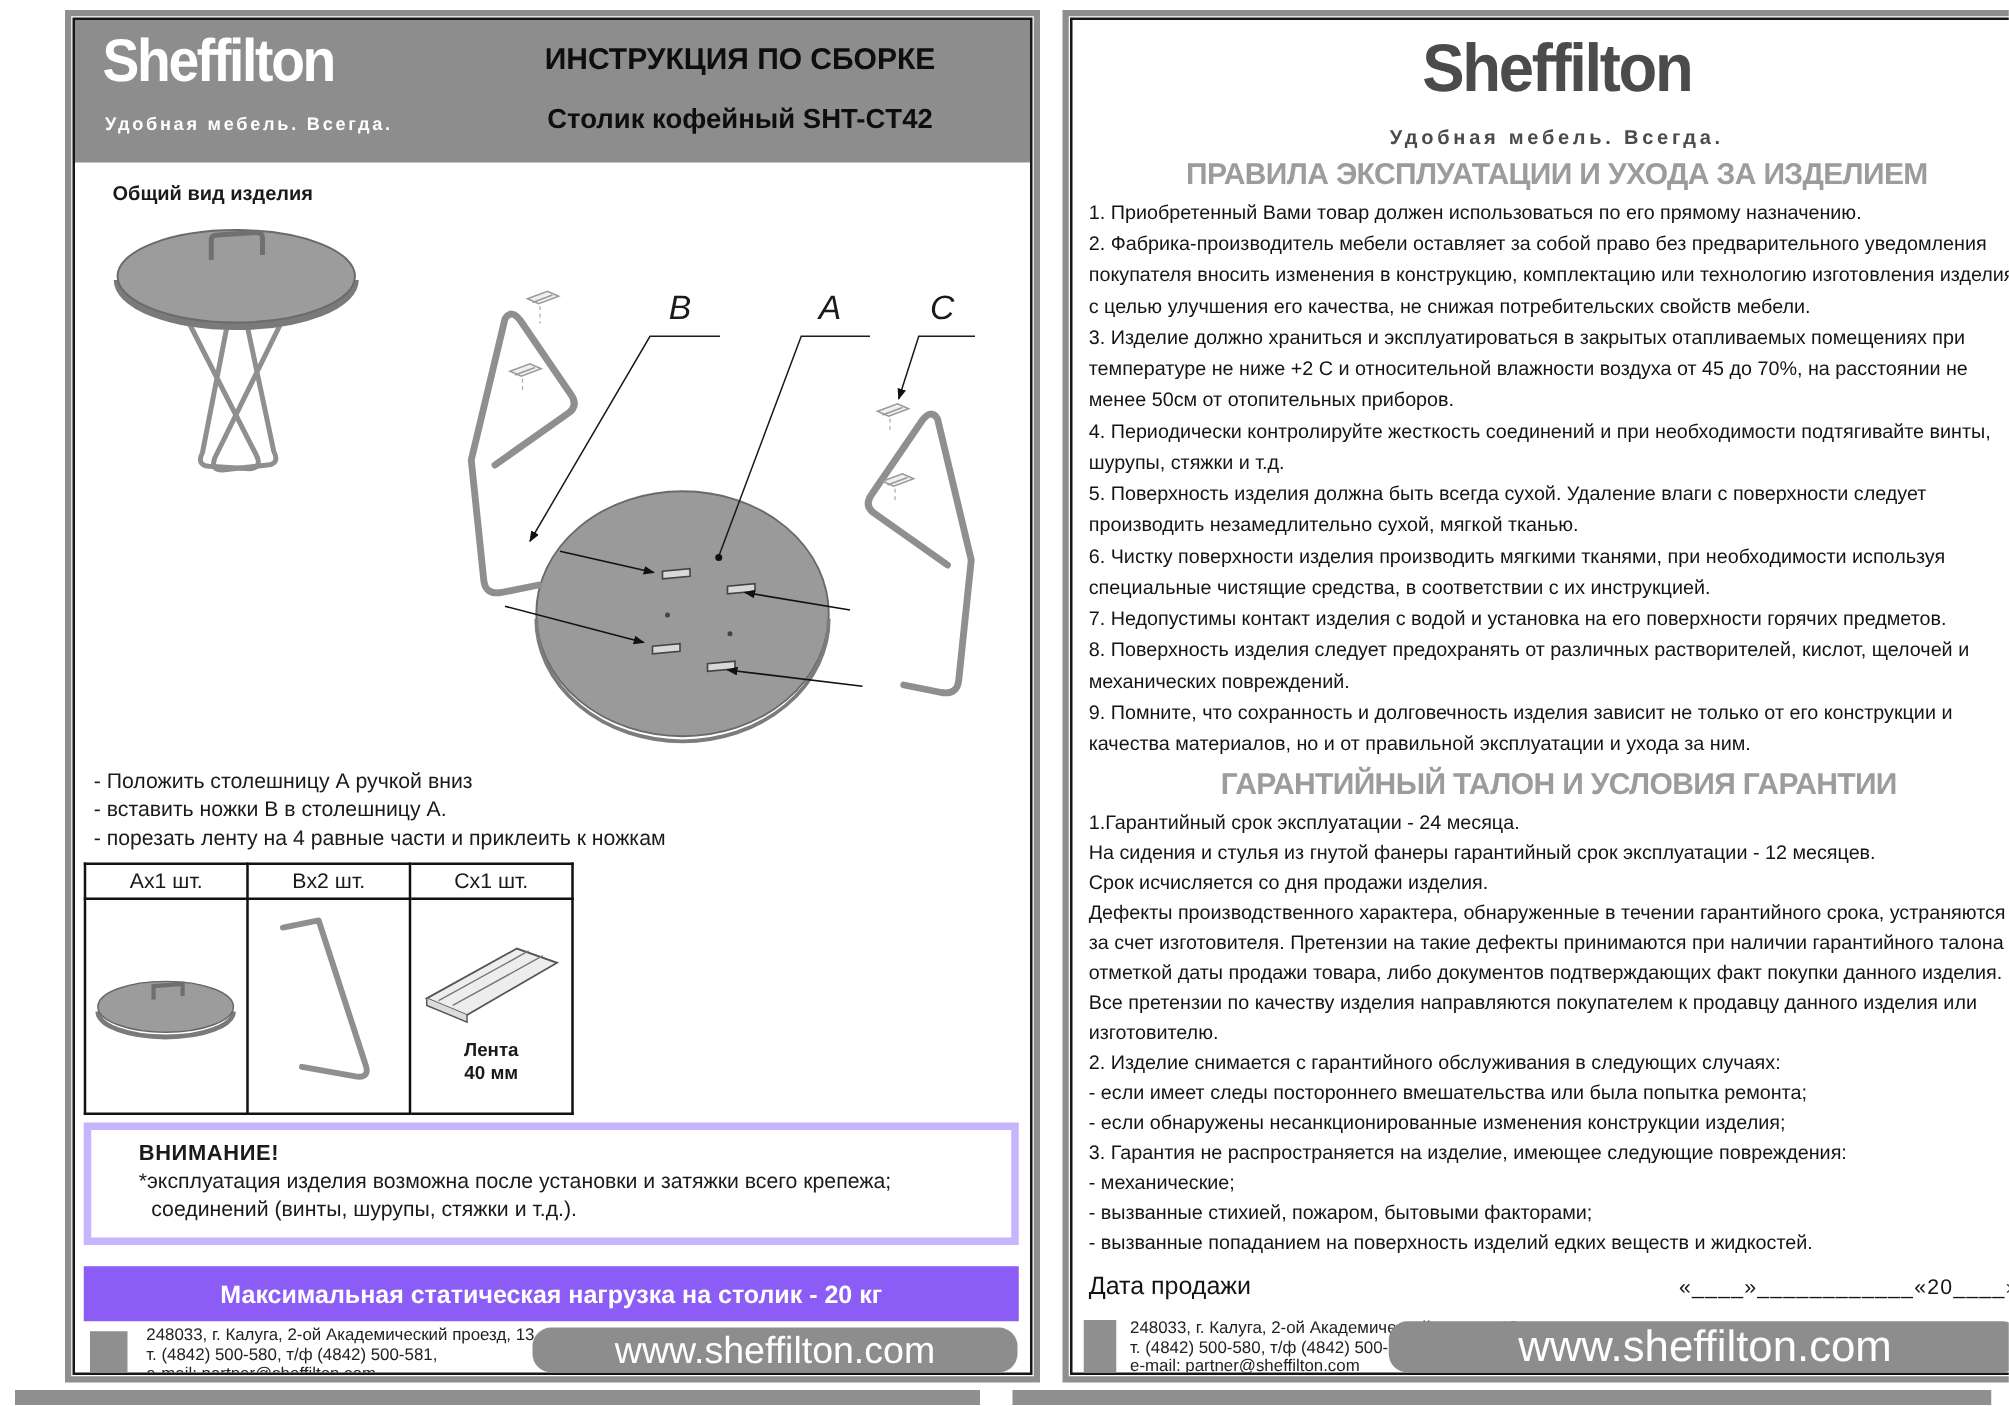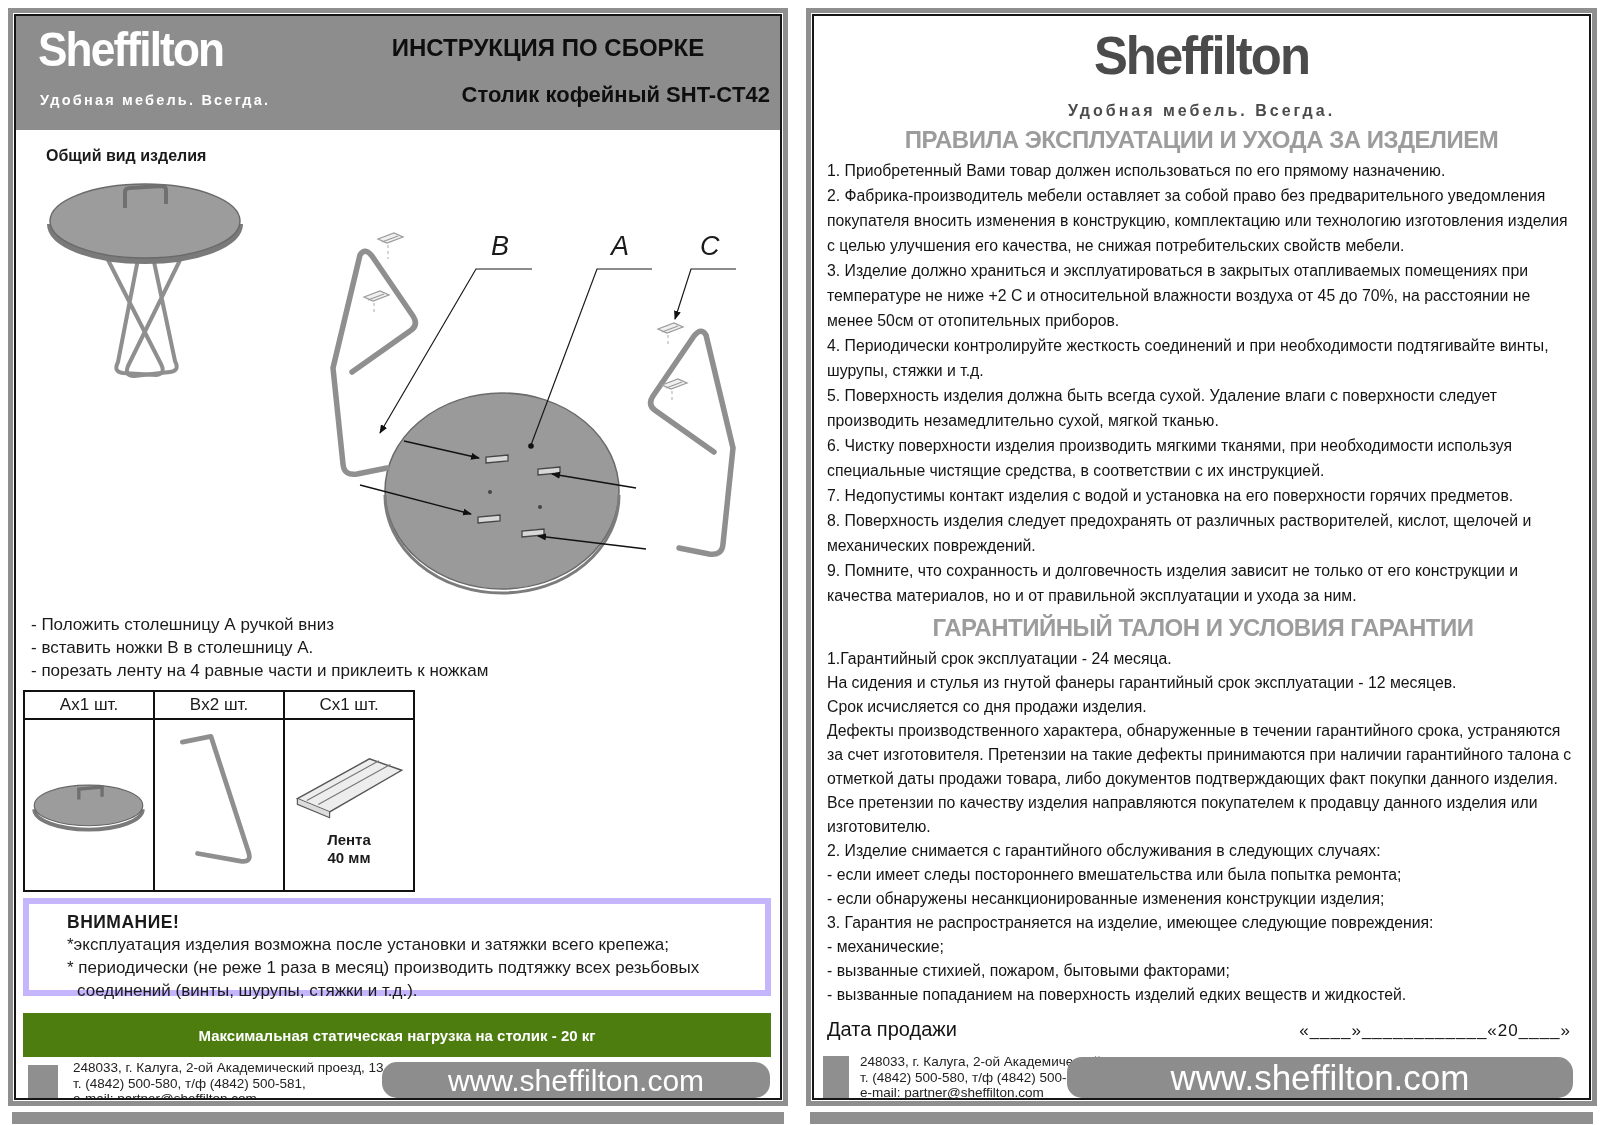--- a/index.html
+++ b/index.html
@@ -1,45 +1,45 @@
 <!DOCTYPE html>
 <html><head>
 <meta charset="utf-8">
 <style>
   html,body{margin:0;padding:0;}
   body{
     width:1607px;height:1125px;position:relative;background:#ffffff;
     font-family:"Liberation Sans", sans-serif;color:#1a1a1a;overflow:hidden;
   }
-  .frame{position:absolute;border:5px solid #8f8f8f;background:#fff;box-sizing:border-box;}
+  .frame{position:absolute;border:5px solid #8f8f8f;background:#fff;box-sizing:border-box;margin-left:44px;}
   .frame-inner{position:absolute;inset:1px;border:2px solid #161616;overflow:hidden;background:#fff;}
   .page-shadow{position:absolute;height:12px;background:#8f8f8f;top:1112px;}
   .abs{position:absolute;}
 
   
   .band{left:0;top:0;width:764px;height:114px;background:#8d8d8d;}
   .logo{font-weight:bold;letter-spacing:-2px;transform:scaleX(.92);transform-origin:left top;white-space:nowrap;}
   .logo-left{left:22px;top:6px;font-size:48px;color:#fff;}
   .tagline{font-weight:bold;white-space:nowrap;}
   .tagline-left{left:24px;top:76px;font-size:14.5px;color:#fff;letter-spacing:2.2px;}
   .lp-title{left:310px;top:18px;width:444px;text-align:center;font-size:24px;font-weight:bold;color:#0e0e0e;}
-  .lp-subtitle{left:310px;top:66px;width:444px;text-align:right;font-size:22px;font-weight:bold;color:#0e0e0e;}
+  .lp-subtitle{left:310px;top:66px;width:444px;text-align:center;font-size:22px;font-weight:bold;color:#0e0e0e;}
   .overview-label{left:30px;top:131px;font-size:16px;font-weight:bold;}
   .steps{left:15px;top:597px;font-size:17px;line-height:23px;}
   table.parts{left:7px;top:674px;border-collapse:collapse;table-layout:fixed;width:392px;}
   table.parts th,table.parts td{border:2px solid #111;}
   table.parts th{height:24px;font-size:17px;font-weight:normal;text-align:center;}
   table.parts td{height:168px;vertical-align:middle;text-align:center;}
   .tape-caption{font-size:15px;line-height:18px;text-align:center;margin-top:2px;font-weight:bold;}
   .warning{left:7px;top:882px;width:748px;height:98px;border:6px solid #c4b5fd;box-sizing:border-box;padding:8px 6px 0 38px;}
   .warning .w-title{font-size:17.5px;font-weight:bold;letter-spacing:.5px;}
   .warning .w-line{font-size:17px;line-height:23px;}
   .warning .w-line.indent{padding-left:10px;}
-  .maxload{left:7px;top:997px;width:748px;height:44px;background:#4d7c0f;color:#fff;
-           font-size:15px;font-weight:bold;text-align:center;line-height:46px;}
+  .maxload{left:7px;top:997px;width:748px;height:44px;background:#8b5cf6;color:#fff;
+           font-size:20px;font-weight:bold;text-align:center;line-height:46px;}
   .foot-square{background:#8f8f8f;}
   .foot-addr{font-size:13.5px;line-height:15.5px;color:#222;}
   .www-bar{background:#8d8d8d;color:#fff;text-align:center;font-weight:normal;white-space:nowrap;border-radius:15px;}
 
   
   .logo-right{left:0;top:8px;width:775px;text-align:center;font-size:54px;color:#4b4b4b;
               font-weight:bold;letter-spacing:-2px;transform:scaleX(.94);transform-origin:center top;}
   .tagline-right{left:0;top:86px;width:775px;text-align:center;font-size:16px;color:#4b4b4b;letter-spacing:3px;font-weight:bold;}
   .gray-heading{width:100%;text-align:center;font-size:24px;font-weight:bold;color:#9c9c9c;letter-spacing:-.5px;}
   .care-title{left:0;top:110px;}
@@ -175,21 +175,20 @@
             <div>40 мм</div>
           </div>
         </td>
       </tr>
     </tbody>
       </table>
 
     <div class="abs warning">
       <div class="w-title">ВНИМАНИЕ!</div>
       <div class="w-line">*эксплуатация изделия возможна после установки и затяжки всего крепежа;</div>
-      <div class="w-line">* периодически (не реже 1 раза в месяц) производить подтяжку всех резьбовых</div>
       <div class="w-line indent">соединений (винты, шурупы, стяжки и т.д.).</div>
     </div>
 
     <div class="abs maxload">Максимальная статическая нагрузка на столик - 20 кг</div>
 
     <div class="abs foot-square" style="left:12px;top:1049px;width:30px;height:33px;"></div>
     <div class="abs foot-addr" style="left:57px;top:1044px;">
       <div>248033, г. Калуга, 2-ой Академический проезд, 13,</div>
       <div>т. (4842) 500-580, т/ф (4842) 500-581,</div>
       <div>e-mail: partner@sheffilton.com</div>

